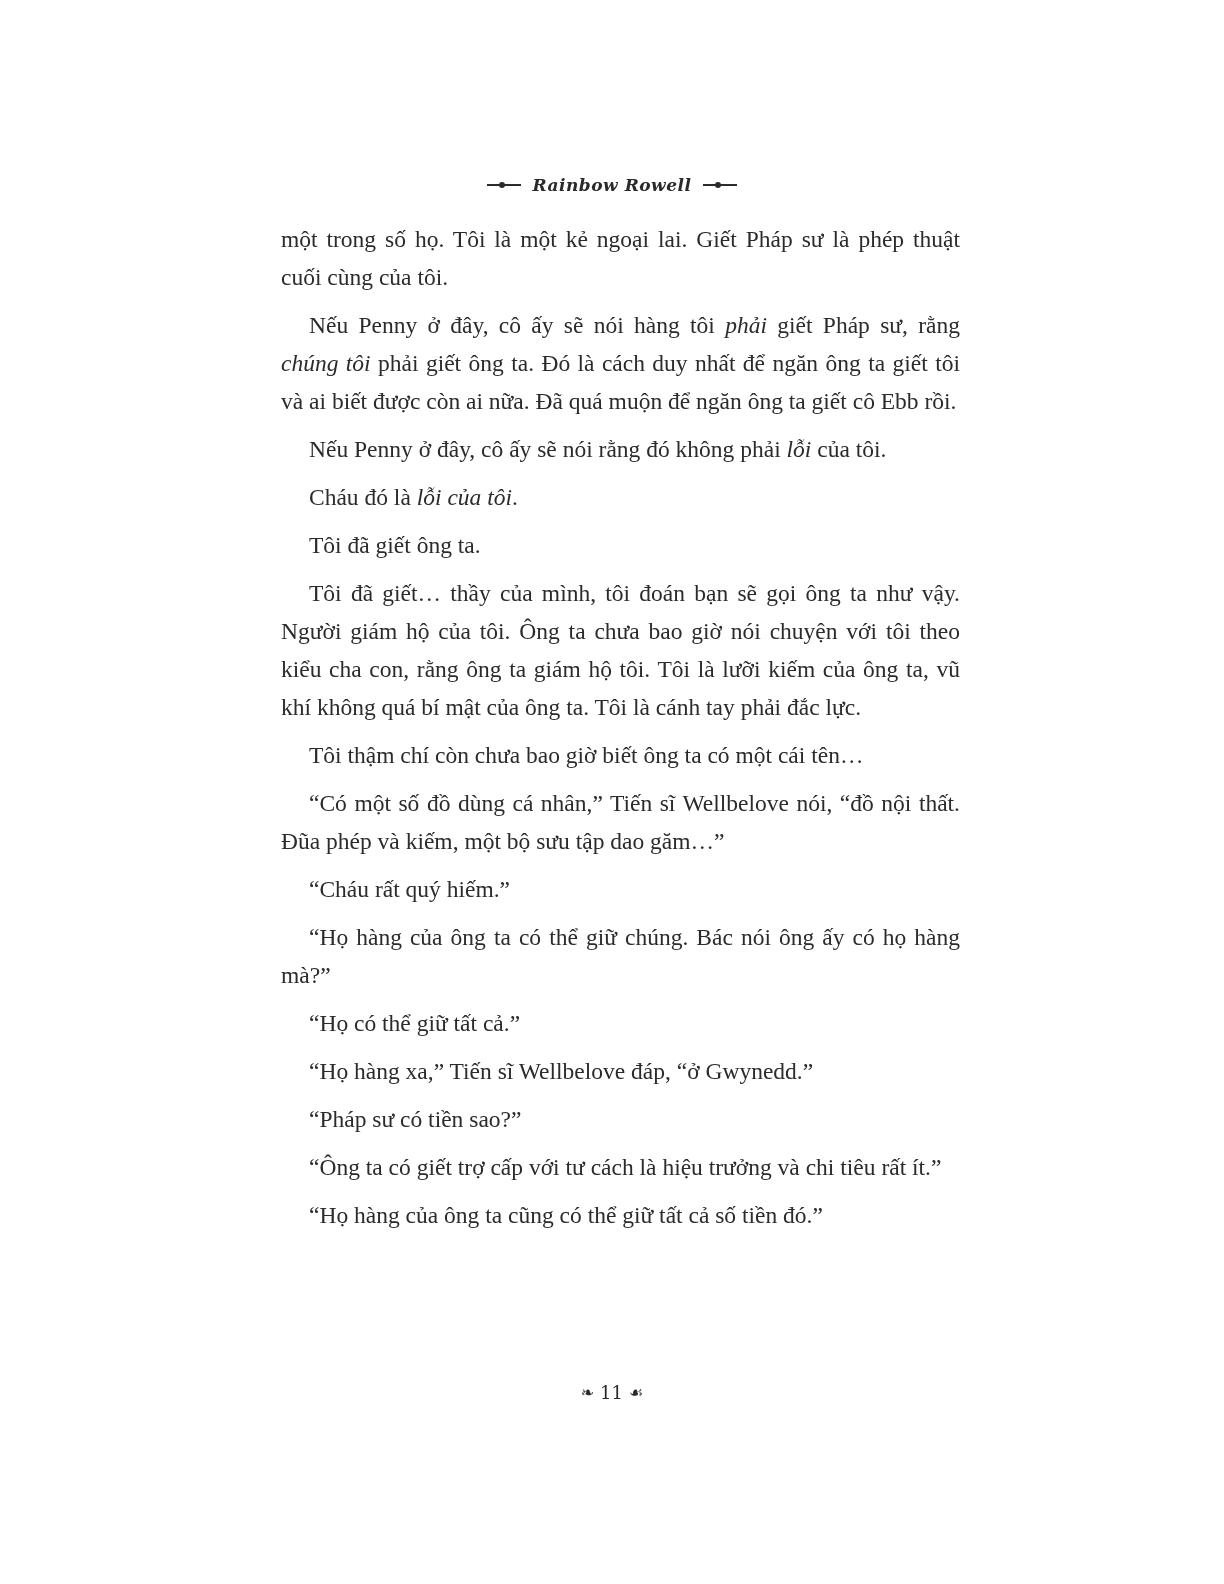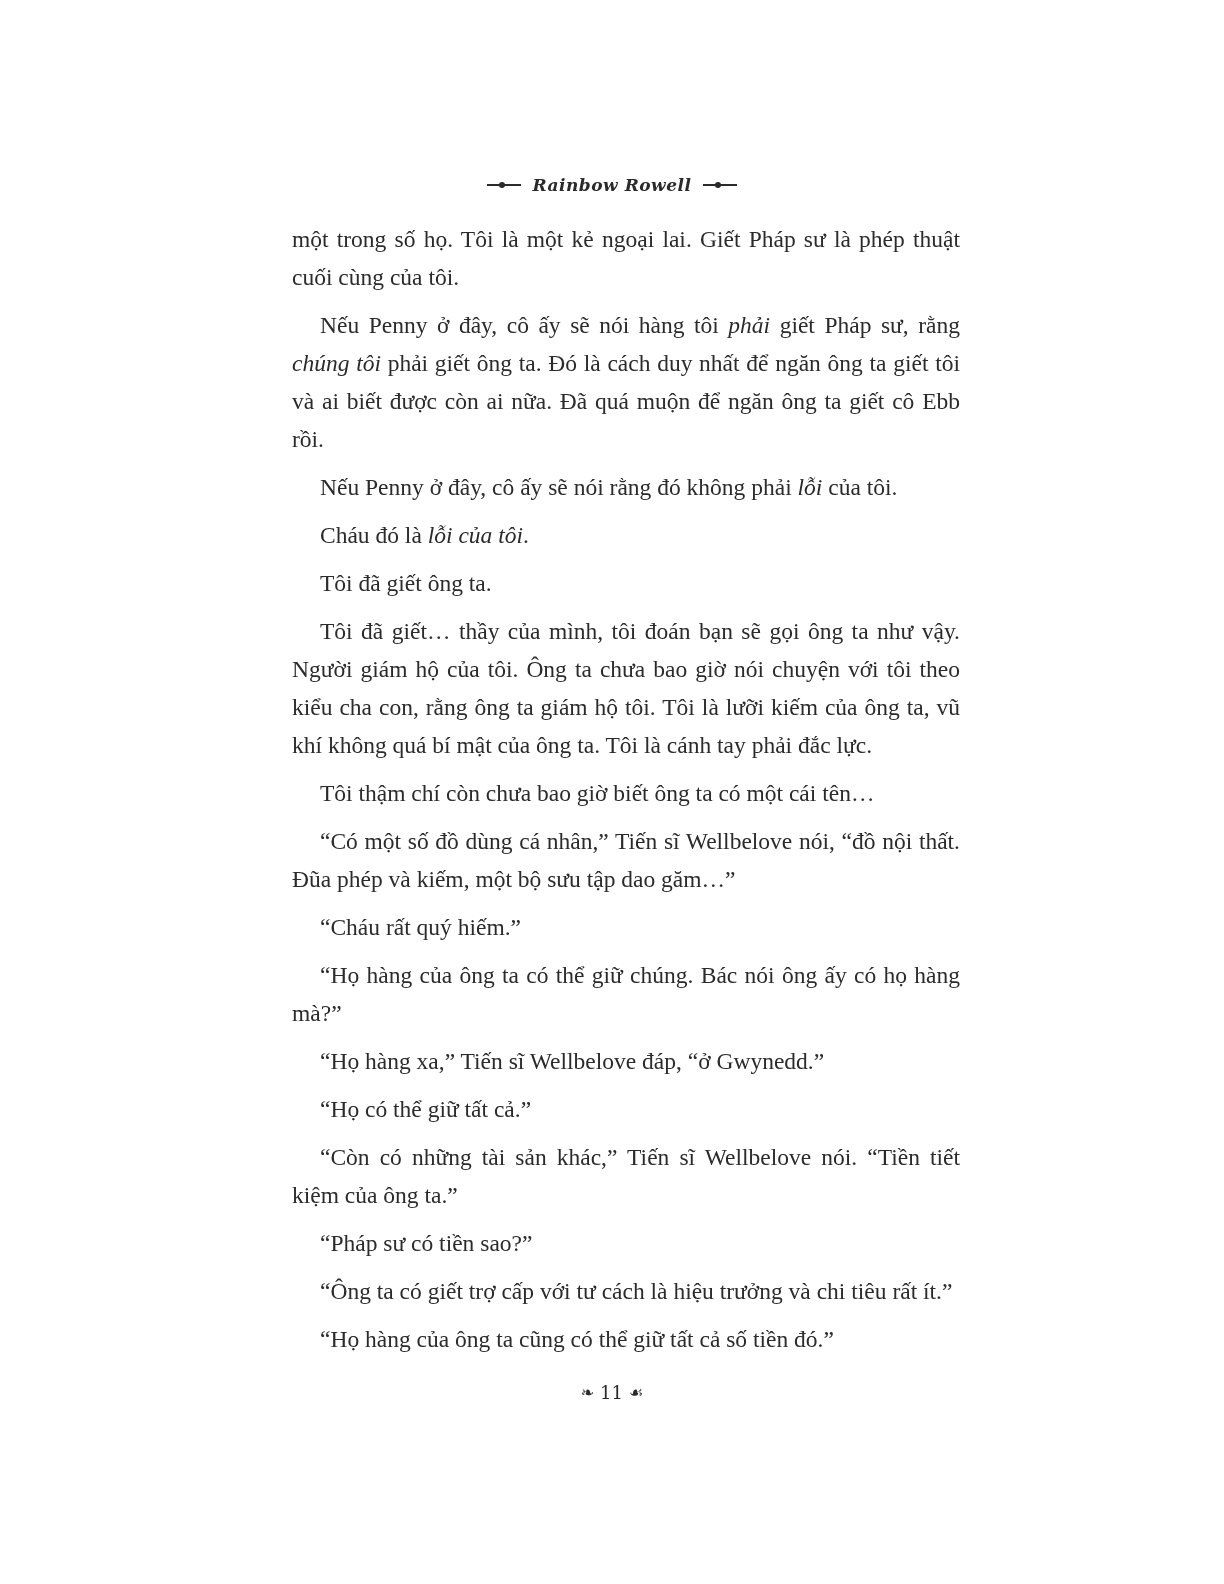--- a/index.html
+++ b/index.html
@@ -19,21 +19,21 @@
     }
     .ornament-line::after {
       content: ""; position: absolute; left: 12px; top: 1px; width: 6px; height: 6px; background: #2a2a2a; border-radius: 50%;
     }
     .head-title { font-weight: bold; font-style: italic; }
     .body-text {
       position: absolute; top: 220px; left: 275px; width: 685px;
       font-family: "Liberation Serif", serif; font-size: 23.5px; line-height: 38px;
       color: #2b2b2b; text-align: justify;
     }
-    .body-text p { margin: 0 0 10px 17px; text-indent: 28px; }
+    .body-text p { margin: 0 0 10px 6px; text-indent: 28px; }
     .body-text p.no-indent { text-indent: 0; }
     .folio {
       position: absolute; top: 1382px; left: 0; width: 1224px; text-align: center;
       font-family: "DejaVu Serif", serif; font-size: 18px; color: #2a2a2a;
       display: flex; justify-content: center; align-items: center; gap: 6px;
     }
     .fleur { font-size: 16px; }
   </style>
 </head>
 <body>
@@ -49,23 +49,22 @@
       <p class="no-indent"><span>một trong số họ. Tôi là một kẻ ngoại lai. Giết Pháp sư là phép thuật cuối cùng của tôi.</span></p>
       <p><span>Nếu Penny ở đây, cô ấy sẽ nói hàng tôi </span><em>phải</em><span> giết Pháp sư, rằng </span><em>chúng tôi</em><span> phải giết ông ta. Đó là cách duy nhất để ngăn ông ta giết tôi và ai biết được còn ai nữa. Đã quá muộn để ngăn ông ta giết cô Ebb rồi.</span></p>
       <p><span>Nếu Penny ở đây, cô ấy sẽ nói rằng đó không phải </span><em>lỗi</em><span> của tôi.</span></p>
       <p><span>Cháu đó là </span><em>lỗi của tôi</em><span>.</span></p>
       <p><span>Tôi đã giết ông ta.</span></p>
       <p><span>Tôi đã giết… thầy của mình, tôi đoán bạn sẽ gọi ông ta như vậy. Người giám hộ của tôi. Ông ta chưa bao giờ nói chuyện với tôi theo kiểu cha con, rằng ông ta giám hộ tôi. Tôi là lưỡi kiếm của ông ta, vũ khí không quá bí mật của ông ta. Tôi là cánh tay phải đắc lực.</span></p>
       <p><span>Tôi thậm chí còn chưa bao giờ biết ông ta có một cái tên…</span></p>
       <p><span>“Có một số đồ dùng cá nhân,” Tiến sĩ Wellbelove nói, “đồ nội thất. Đũa phép và kiếm, một bộ sưu tập dao găm…”</span></p>
       <p><span>“Cháu rất quý hiếm.”</span></p>
       <p><span>“Họ hàng của ông ta có thể giữ chúng. Bác nói ông ấy có họ hàng mà?”</span></p>
+      <p><span>“Họ có thể giữ tất cả.”</span></p>
       <p><span>“Họ hàng xa,” Tiến sĩ Wellbelove đáp, “ở Gwynedd.”</span></p>
-      <p><span>“Họ có thể giữ tất cả.”</span></p>
-      <p><span>“Còn có những tài sản khác,” Tiến sĩ Wellbelove nói. “Tiền tiết kiệm của ông ta.”</span></p>
       <p><span>“Pháp sư có tiền sao?”</span></p>
       <p><span>“Ông ta có giết trợ cấp với tư cách là hiệu trưởng và chi tiêu rất ít.”</span></p>
       <p><span>“Họ hàng của ông ta cũng có thể giữ tất cả số tiền đó.”</span></p>
     </div>
 
   <div class="folio">
     <span class="fleur">❧</span>
     <span>11</span>
     <span class="fleur">☙</span>
   </div>

